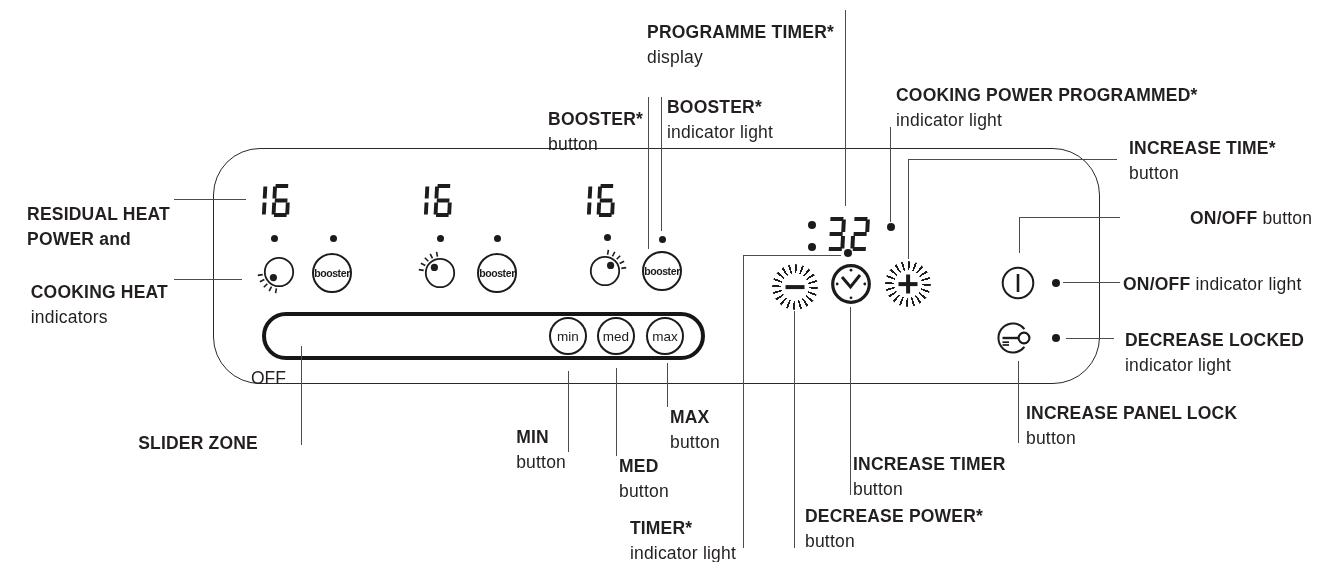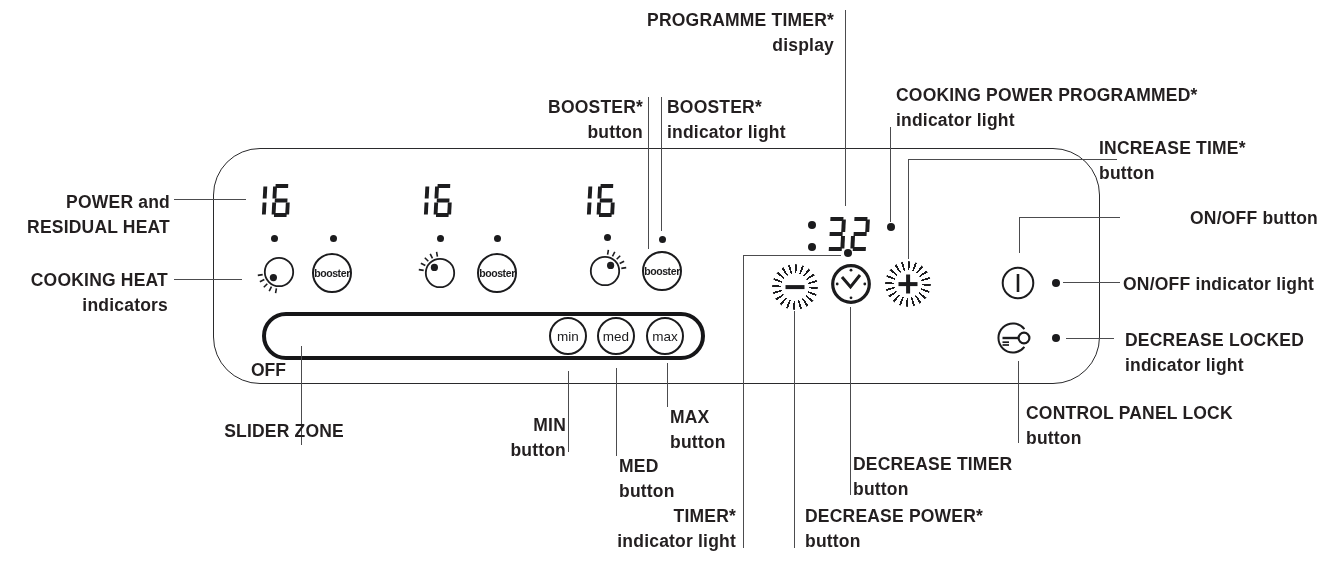--- a/index.html
+++ b/index.html
@@ -6,22 +6,22 @@
   .stage{position:relative;width:1334px;height:562px;background:#fff;overflow:hidden;
          font-family:"Liberation Sans", sans-serif;color:#231f20;}
   
   .panel{position:absolute;left:213px;top:148px;width:885px;height:234px;
          border:1.6px solid #2a2a2c;border-radius:47px;background:#fff;}
   
   .c-label{position:absolute;font-size:17.5px;line-height:24.5px;white-space:nowrap;
            color:#231f20;letter-spacing:.2px;}
   .c-label b{font-weight:bold;}
   .stack b,.stack .sub{display:block;}
-  .ta-r{text-align:right;}
-  .sub{font-weight:bold;}
+  .ta-r{text-align:left;margin-top:12px;}
+  .sub{font-weight:normal;}
   
   .ln{position:absolute;background:#4c4c4e;}
   
   .dot{position:absolute;width:7px;height:7px;border-radius:50%;background:#1b1b1d;}
   .dot8{position:absolute;width:8px;height:8px;border-radius:50%;background:#1b1b1d;}
   
   .sevenseg{position:absolute;}
   .sevenseg svg{height:100%;display:block;}
   
   .zoneicon{position:absolute;width:44px;height:44px;}
@@ -40,21 +40,21 @@
   .tickbtn{position:absolute;width:46px;height:46px;background:none;border:none;}
   .ticks{position:absolute;left:0;top:0;width:46px;height:46px;border-radius:50%;
          background:repeating-conic-gradient(#1d1d1f 0deg 5.5deg, transparent 5.5deg 18deg);
          -webkit-mask:radial-gradient(closest-side, transparent 59%, #000 60%);
          mask:radial-gradient(closest-side, transparent 59%, #000 60%);}
   .hbar{position:absolute;left:50%;top:50%;width:19px;height:3.8px;background:#1b1b1d;
         transform:translate(-50%,-50%);}
   .vbar{position:absolute;left:50%;top:50%;width:3.8px;height:19px;background:#1b1b1d;
         transform:translate(-50%,-50%);}
   .svgbtn{position:absolute;background:none;border:none;}
-  .off-label{position:absolute;left:251px;top:360px;font-weight:bold;font-size:17.5px;color:#231f20;}
+  .off-label{position:absolute;left:251px;top:368px;font-weight:normal;font-size:17.5px;color:#231f20;}
 </style>
 </head>
 <body>
 
 <div class="stage">
 
   <div class="panel"></div>
 
   <div class="sevenseg" style="left:248px;top:184px;height:33px">
       <svg viewBox="0 0 50 34">
@@ -233,28 +233,28 @@
   <div class="ln" style="left:301px;top:346px;width:1.3px;height:99px"></div>
   <div class="ln" style="left:568px;top:371px;width:1.3px;height:81px"></div>
   <div class="ln" style="left:616px;top:368px;width:1.3px;height:88px"></div>
   <div class="ln" style="left:667px;top:363px;width:1.3px;height:44px"></div>
   <div class="ln" style="left:743px;top:255px;width:98px;height:1.3px"></div>
   <div class="ln" style="left:743px;top:255px;width:1.3px;height:293px"></div>
   <div class="ln" style="left:794px;top:311px;width:1.3px;height:237px"></div>
   <div class="ln" style="left:850px;top:307px;width:1.3px;height:188px"></div>
 
   <div class="c-label stack ta-r" style="right:1164px;top:190px">
+    <b>RESIDUAL HEAT</b>
     <b>POWER and</b>
-    <b>RESIDUAL HEAT</b>
   </div>
   <div class="c-label stack ta-r" style="right:1166px;top:268px">
     <b>COOKING HEAT</b>
     <span class="sub">indicators</span>
   </div>
-  <div class="c-label ta-r" style="right:990px;top:419px">
+  <div class="c-label ta-r" style="right:1076px;top:419px">
     <b>SLIDER ZONE</b>
   </div>
   <div class="c-label stack ta-r" style="right:768px;top:413px">
     <b>MIN</b>
     <span class="sub">button</span>
   </div>
   <div class="c-label stack" style="left:619px;top:454px">
     <b>MED</b>
     <span class="sub">button</span>
   </div>
@@ -264,53 +264,53 @@
   </div>
   <div class="c-label stack ta-r" style="right:598px;top:504px">
     <b>TIMER*</b>
     <span class="sub">indicator light</span>
   </div>
   <div class="c-label stack" style="left:805px;top:504px">
     <b>DECREASE POWER*</b>
     <span class="sub">button</span>
   </div>
   <div class="c-label stack" style="left:853px;top:452px">
-    <b>DECREASE TIMER</b>
+    <b>INCREASE TIMER</b>
     <span class="sub">button</span>
   </div>
   <div class="c-label stack ta-r" style="right:500px;top:8px">
     <b>PROGRAMME TIMER*</b>
     <span class="sub">display</span>
   </div>
   <div class="c-label stack ta-r" style="right:691px;top:95px">
     <b>BOOSTER*</b>
     <span class="sub">button</span>
   </div>
   <div class="c-label stack" style="left:667px;top:95px">
     <b>BOOSTER*</b>
     <span class="sub">indicator light</span>
   </div>
   <div class="c-label stack" style="left:896px;top:83px">
     <b>COOKING POWER PROGRAMMED*</b>
     <span class="sub">indicator light</span>
   </div>
-  <div class="c-label stack" style="left:1099px;top:136px">
+  <div class="c-label stack" style="left:1129px;top:136px">
     <b>INCREASE TIME*</b>
     <span class="sub">button</span>
   </div>
   <div class="c-label" style="left:1190px;top:206px">
     <b>ON/OFF</b>
     <span class="sub">button</span>
   </div>
   <div class="c-label" style="left:1123px;top:272px">
     <b>ON/OFF</b>
     <span class="sub">indicator light</span>
   </div>
   <div class="c-label stack" style="left:1125px;top:328px">
     <b>DECREASE LOCKED</b>
     <span class="sub">indicator light</span>
   </div>
   <div class="c-label stack" style="left:1026px;top:401px">
-    <b>CONTROL PANEL LOCK</b>
+    <b>INCREASE PANEL LOCK</b>
     <span class="sub">button</span>
   </div>
 
 </div>
 
 </body></html>

